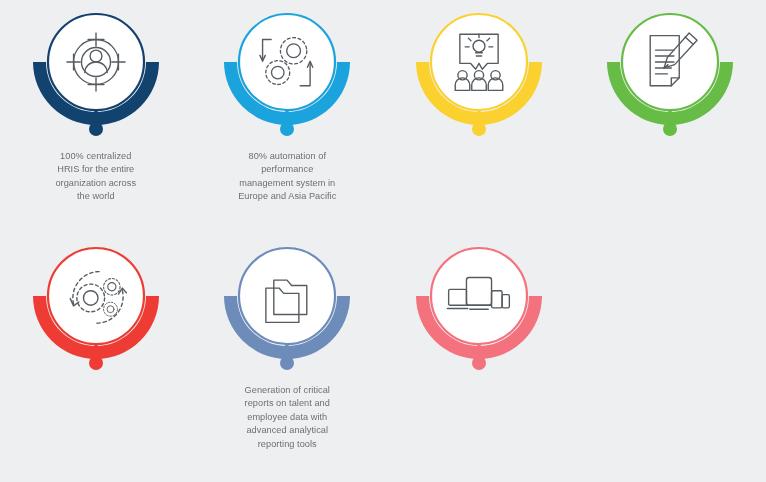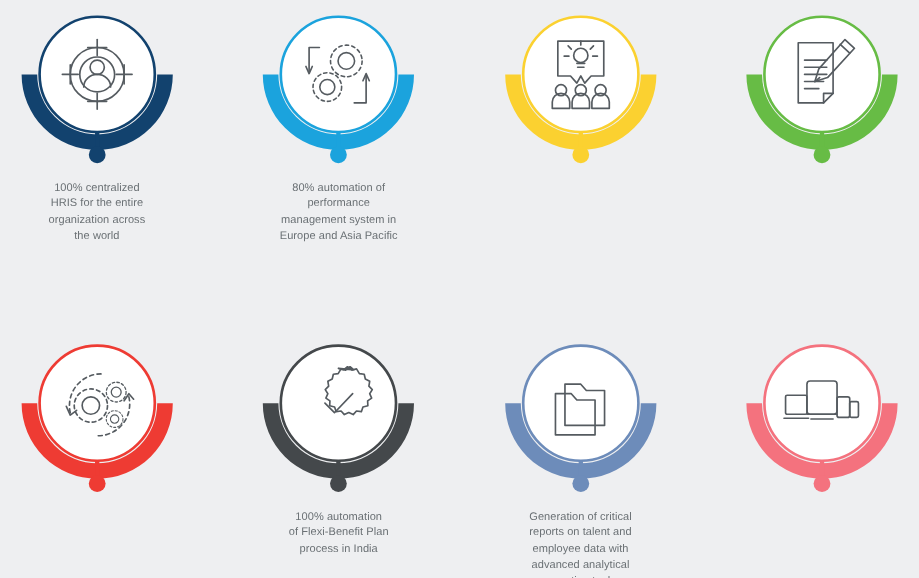--- a/index.html
+++ b/index.html
@@ -26,21 +26,20 @@
     top: 0;
     width: 766px;
     height: 482px;
     display: grid;
     grid-template-columns: repeat(4, 1fr);
     grid-template-rows: 226px 226px;
     row-gap: 0;
     column-gap: 0;
     padding-top: 4px;
     box-sizing: border-box;
-    gap: 40px;
   }
   .cell {
     position: relative;
     display: flex;
     flex-direction: column;
     align-items: center;
   }
   
   .badge {
     position: relative;
@@ -236,39 +235,20 @@
     <polyline class="glyph" points="11,54 16,65 24,59"></polyline>
     <path class="glyph" stroke-dasharray="5 4.5" d="M90 42 A40 40 0 0 1 48 91"></path>
     <polyline class="glyph" points="84,47 90,38 96,45"></polyline>
             </svg>
           </div>
         </div>
       </div>
       <div class="cell row2">
         <div class="badge">
   <svg viewBox="0 0 150 140" xmlns="http://www.w3.org/2000/svg">
-    <path d="M12 58 a63 63 0 0 0 126 0 l-13 0 a50 50 0 0 1 -100 0 Z" fill="#44484b"></path>
-    <rect x="73.2" y="104" width="3.6" height="22" fill="#44484b"></rect>
-    <circle cx="75" cy="125" r="7" fill="#44484b"></circle>
-    <circle cx="75" cy="58" r="48" fill="#ffffff" stroke="#44484b" stroke-width="2.2"></circle>
-  </svg>
-          <div class="icon-holder">
-            <svg viewBox="0 0 100 100" xmlns="http://www.w3.org/2000/svg">
-    <path class="glyph" d="M50 6 l6.6 2.0 4.9 -4.0 5.5 4.3 5.9 -1.6 3.6 5.9 6.1 0.9 1.4 6.0 5.5 2.8 -1.0 6.1 4.3 4.4 -3.3 5.2 2.5 5.6 -5.1 3.5 0.3 6.2 -6.2 1.5 -2.0 5.9 -6.2 -0.9 -4.1 4.6 -5.6 -2.7 -5.6 2.7 -4.1 -4.6 -6.2 0.9 -2.0 -5.9 -6.2 -1.5 0.3 -6.2 -5.1 -3.5 2.5 -5.6 -3.3 -5.2 4.3 -4.4 -1.0 -6.1 5.5 -2.8 1.4 -6.0 6.1 -0.9 3.6 -5.9 5.9 1.6 5.5 -4.3 4.9 4.0 Z"></path>
-    <polyline class="glyph" points="33,50 45,62 68,38"></polyline>
-            </svg>
-          </div>
-        </div>
-        <div class="caption">100% automation
-of Flexi-Benefit Plan
-process in India</div>
-      </div>
-      <div class="cell row2">
-        <div class="badge">
-  <svg viewBox="0 0 150 140" xmlns="http://www.w3.org/2000/svg">
     <path d="M12 58 a63 63 0 0 0 126 0 l-13 0 a50 50 0 0 1 -100 0 Z" fill="#6d8cba"></path>
     <rect x="73.2" y="104" width="3.6" height="22" fill="#6d8cba"></rect>
     <circle cx="75" cy="125" r="7" fill="#6d8cba"></circle>
     <circle cx="75" cy="58" r="48" fill="#ffffff" stroke="#6d8cba" stroke-width="2.2"></circle>
   </svg>
           <div class="icon-holder">
             <svg viewBox="0 0 100 100" xmlns="http://www.w3.org/2000/svg">
     <path class="glyph" d="M30 26 h20 l7 8 h23 v44 H30 Z"></path>
     <path class="glyph" d="M18 38 h20 l7 8 h23 v44 H18 Z"></path>
             </svg>

